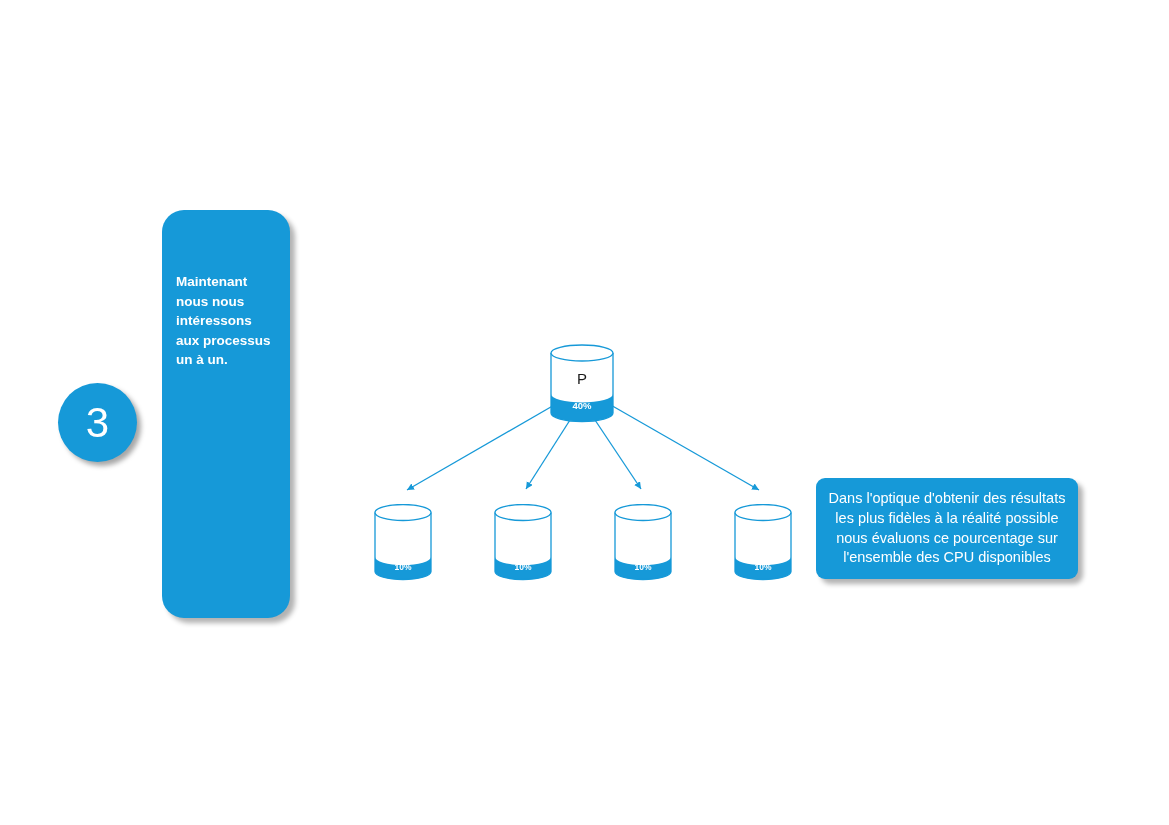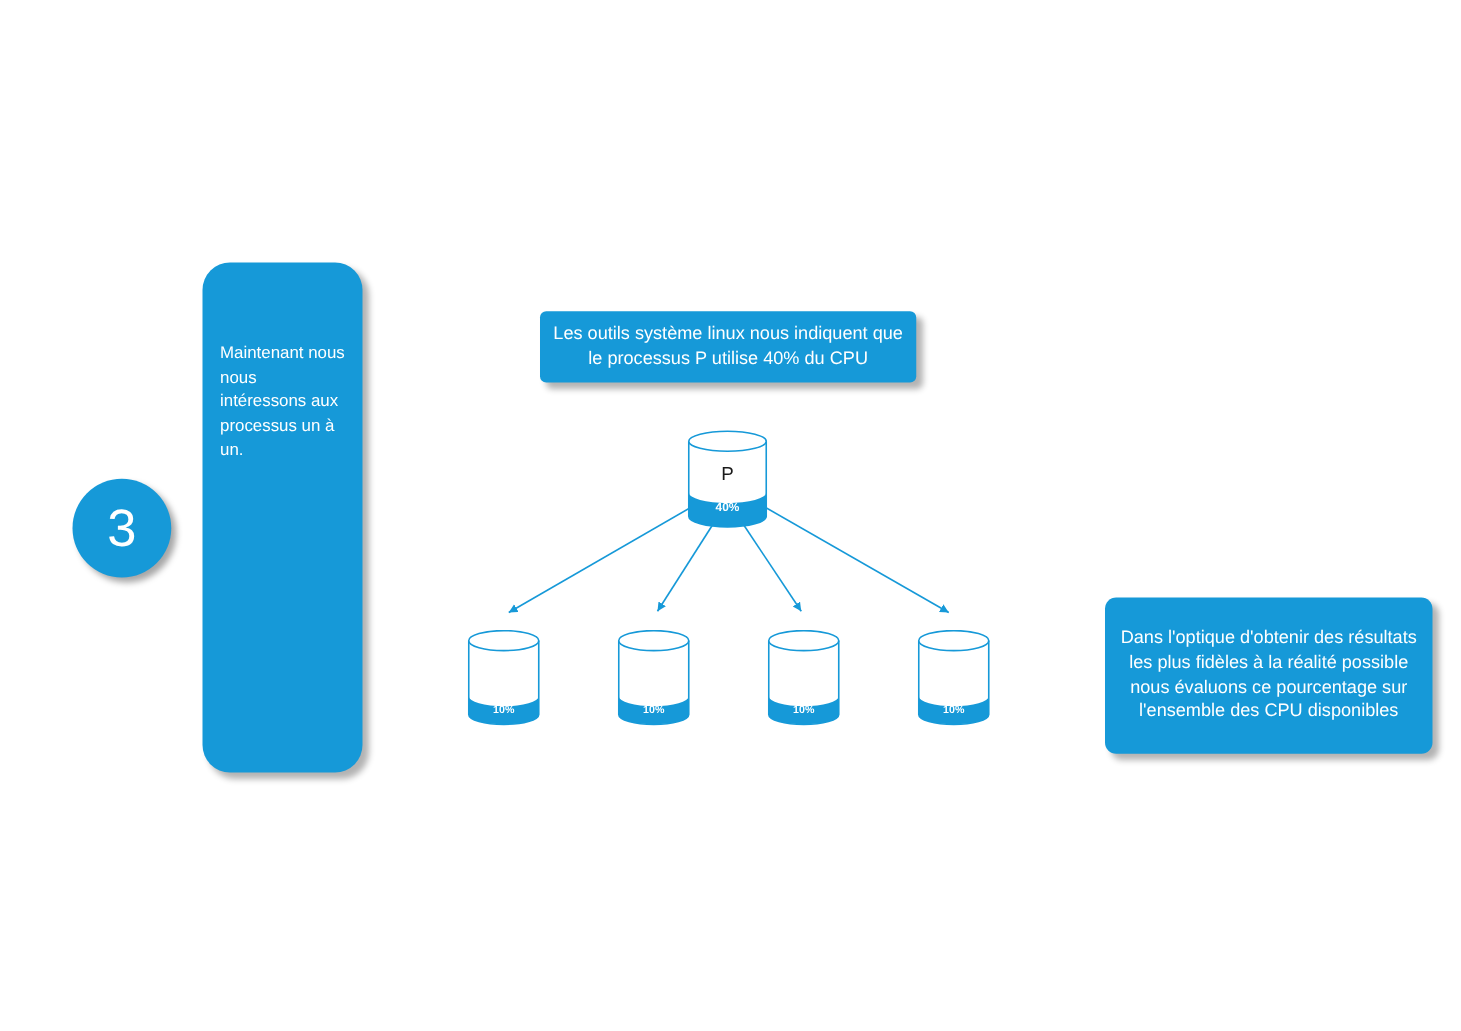--- a/index.html
+++ b/index.html
@@ -14,51 +14,48 @@
     font-size: 42px; font-weight: 400;
     box-shadow: 4px 4px 5px rgba(0,0,0,0.35);
   }
 
   .left-panel {
     position: absolute; left: 162px; top: 210px; width: 128px; height: 408px;
     background: var(--accent); border-radius: 22px; color: #fff;
     padding: 62px 13px 12px 14px; font-size: 13.5px; line-height: 1.45;
     box-shadow: 5px 5px 5px rgba(0,0,0,0.3);
   }
-  .left-panel .intro { font-weight: normal; margin-bottom: 20px; }
+  .left-panel .intro { font-weight: bold; margin-bottom: 20px; }
 
   .callout {
     position: absolute; background: var(--accent); color: #fff; text-align: center;
     font-size: 14.5px; line-height: 1.35;
     display: flex; align-items: center; justify-content: center;
     box-shadow: 5px 5px 5px rgba(0,0,0,0.3); padding: 6px 10px;
   }
   .callout.top { left: 432px; top: 249px; width: 301px; height: 57px; border-radius: 5px; }
-  .callout.right { left: 884px; top: 478px; width: 262px; height: 125px; border-radius: 9px; }
+  .callout.right { left: 816px; top: 478px; width: 262px; height: 101px; border-radius: 9px; }
 
   .cyl { position: absolute; }
   svg text { font-family: "Liberation Sans", sans-serif; }
   .arrows { position: absolute; left: 0; top: 0; pointer-events: none; }
 </style>
 </head>
 <body>
 
 <div class="canvas">
 
   <div class="step-circle">
     <span>3</span>
   </div>
 
   <div class="left-panel">
     <div class="intro">Maintenant nous nous intéressons aux processus un à un.</div>
   </div>
 
-  <div class="callout top">
-    <span>Les outils système linux nous indiquent que le processus P utilise 40% du CPU</span>
-  </div>
 
   <div class="callout right">
     <span>Dans l'optique d'obtenir des résultats les plus fidèles à la réalité possible nous évaluons ce pourcentage sur l'ensemble des CPU disponibles</span>
   </div>
 
   <svg class="arrows" width="1169" height="825" aria-hidden="true">
     <defs>
       <marker id="arr" markerWidth="9" markerHeight="9" refX="7" refY="3.5" orient="auto" markerUnits="userSpaceOnUse">
         <path d="M0,0 L7,3.5 L0,7 Z" style="fill:var(--accent)"></path>
       </marker>

